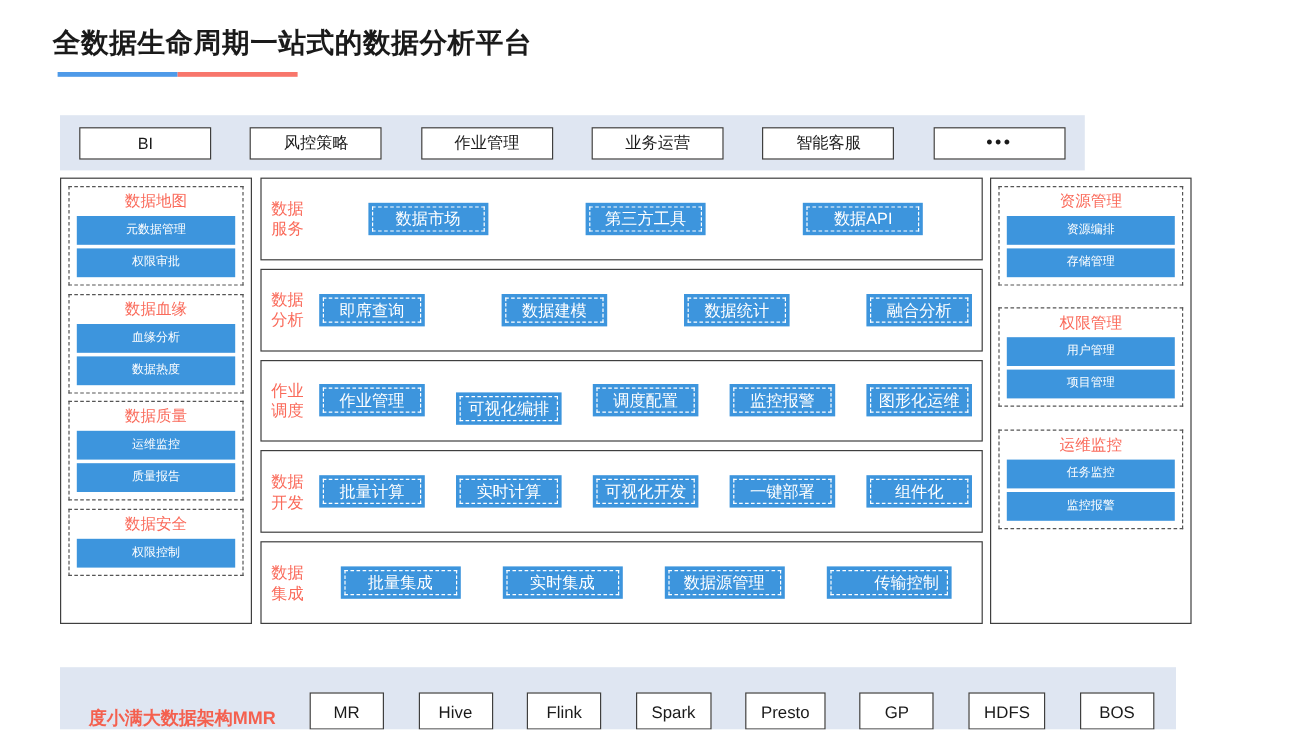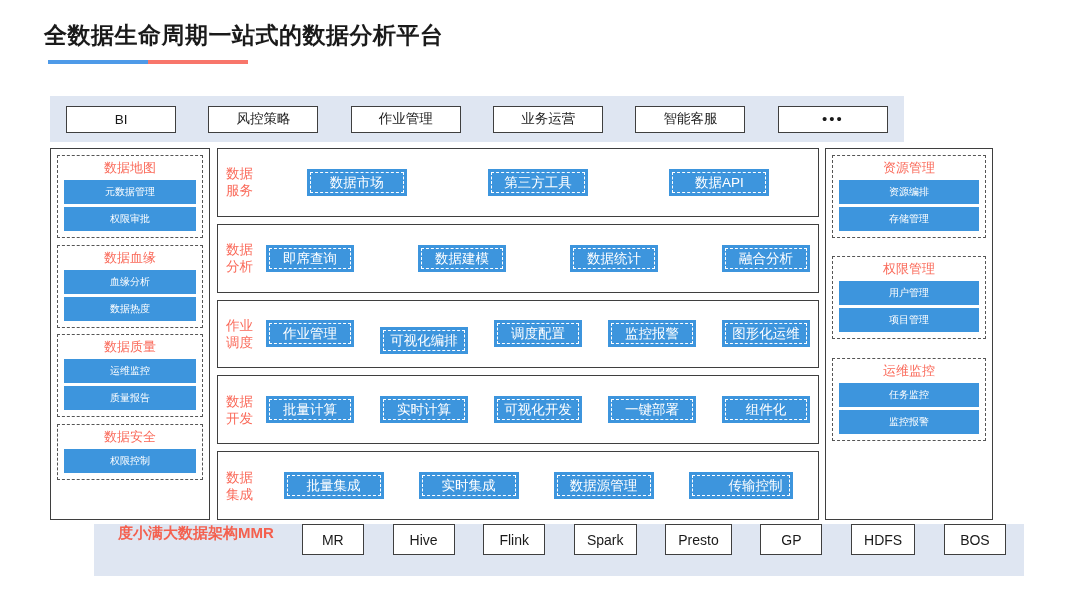--- a/index.html
+++ b/index.html
@@ -127,27 +127,26 @@
     text-align: center;
     white-space: nowrap;
     outline: 1.6px dashed #ffffff;
     outline-offset: -4px;
     padding: 0 10px;
   }
 
   
   .bottombar {
     position: absolute;
-    left: 50px; top: 524px;
+    left: 50px; top: 556px;
     width: 930px; height: 52px;
     background: #dfe6f2;
     display: flex;
-    align-items: flex-start;
+    align-items: flex-end;
     padding: 0 10px;
-    margin-left: 44px;
   }
   .brand {
     color: #f4604f;
     font-size: 15px;
     font-weight: bold;
     white-space: nowrap;
     margin-left: 14px;
     margin-right: 10px;
   }
   .bottom-items {

